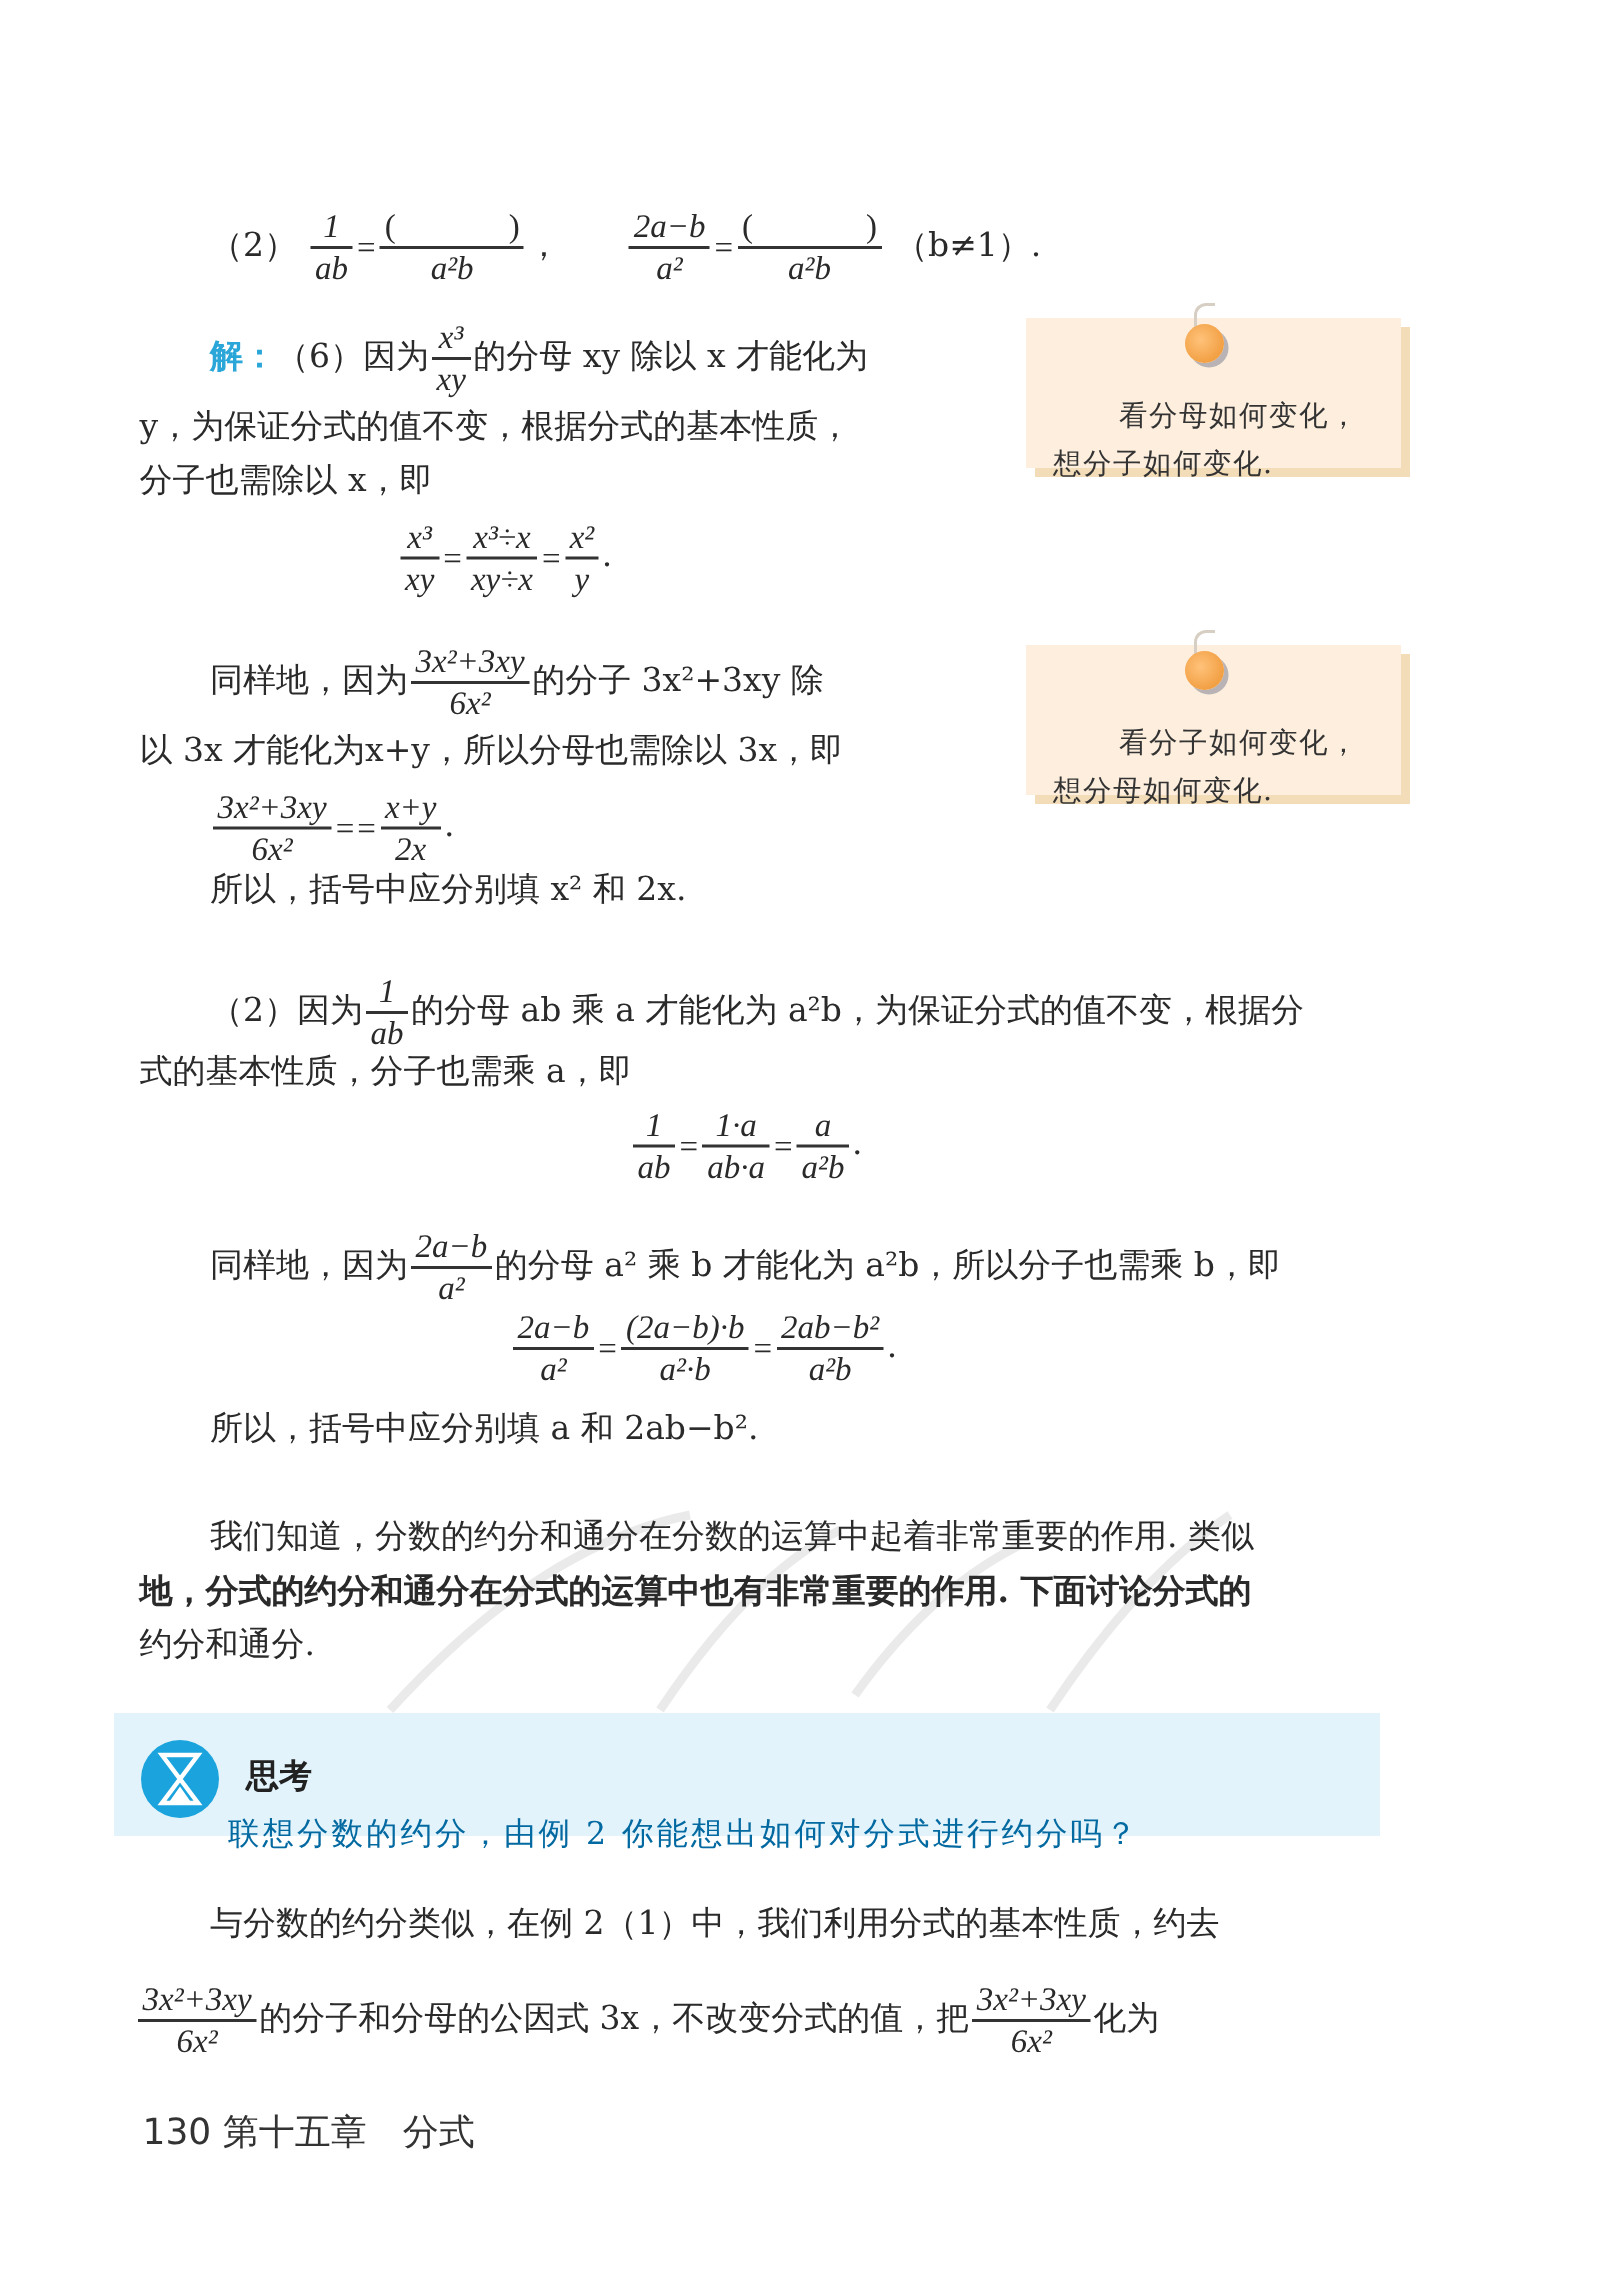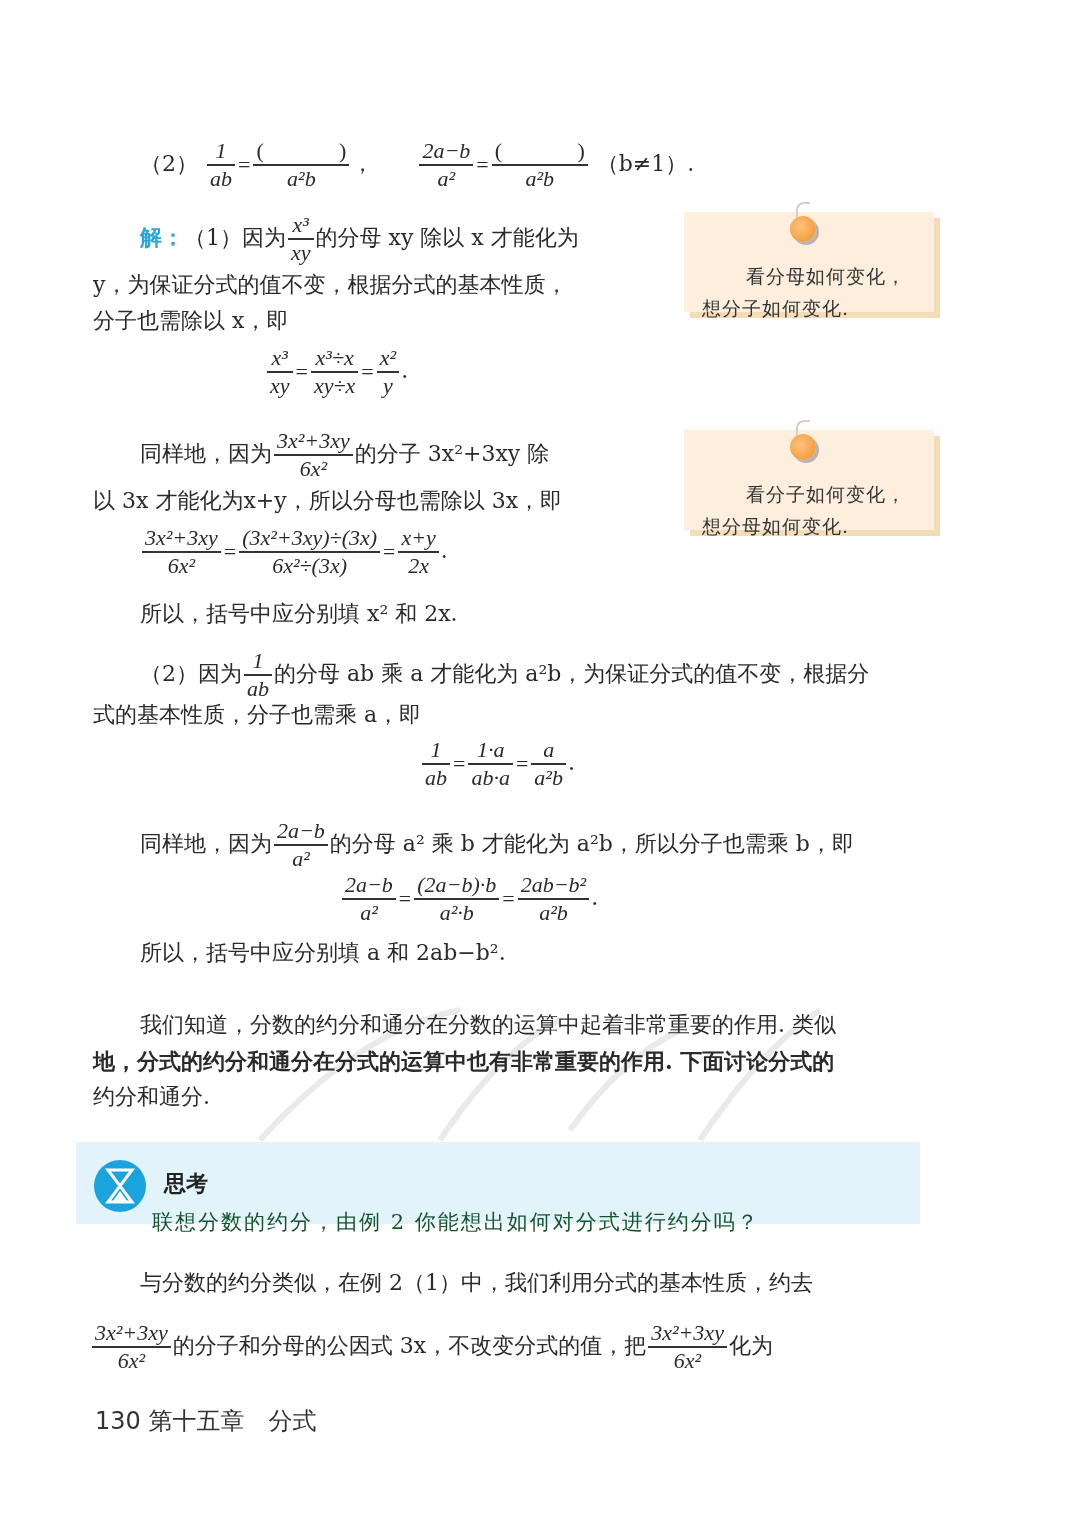--- a/index.html
+++ b/index.html
@@ -18,21 +18,21 @@
     position:absolute; width:250px; height:100px; background:#fdeedd;
     box-shadow: 6px 6px 0 #f3dcb8;
   }
   .note .pin { position:absolute; left:106px; top:4px; width:26px; height:26px; border-radius:50%;
     background: radial-gradient(circle at 40% 40%, #ffc27a, #f2a044 70%); box-shadow:3px 3px 0 #b9b3b6; }
   .note .string { position:absolute; left:112px; top:-10px; width:12px; height:18px; border-left:2px solid #d8cfc4; border-top:2px solid #d8cfc4; border-radius:8px 0 0 0; }
   .note .t { position:absolute; font-family:"DejaVu Serif", serif; font-size:19px; color:#333; white-space:nowrap; letter-spacing:1px; }
   .think { position:absolute; left:76px; top:1142px; width:844px; height:82px; background:#e2f3fb; }
   .think-icon { position:absolute; left:18px; top:18px; width:52px; height:52px; border-radius:50%; background:#1aa3dc; }
   .think-title { position:absolute; left:88px; top:27px; font-family:"DejaVu Sans", sans-serif; font-weight:bold; font-size:22px; color:#222; }
-  .think-text { position:absolute; left:76px; top:66px; font-size:21px; letter-spacing:2px; color:#14532d; white-space:nowrap; }
+  .think-text { position:absolute; left:76px; top:66px; font-size:21px; letter-spacing:2px; color:#0369a1; white-space:nowrap; }
   .footer { position:absolute; left:95px; top:1405px; font-family:"DejaVu Sans", sans-serif; font-size:24px; color:#333; }
   .watermark { position:absolute; left:240px; top:990px; width:600px; height:160px; opacity:0.08; }
 </style>
 </head>
 <body>
 
 <svg class="watermark" viewBox="0 0 600 160">
   <path d="M20 150 Q120 40 220 20 M200 150 Q260 60 320 30 M330 140 Q380 70 440 40 M460 150 Q520 60 580 20" stroke="#000" stroke-width="6" fill="none"></path>
 </svg>
 
@@ -60,21 +60,21 @@
         <span>(</span>
         <span>)</span>
       </span>
       <span class="bar"></span>
       <span class="den">a²b</span>
     </span>
   <span>（b≠1）.</span>
 </div>
 
 <div class="line" style="left:140px; top:212px;">
-  <span class="jie">解：</span><span>（1）因为</span><span class="frac">
+  <span class="jie">解：</span><span>（6）因为</span><span class="frac">
       <span class="num">x³</span>
       <span class="bar"></span>
       <span class="den">xy</span>
     </span><span>的分母 xy 除以 x 才能化为</span>
 </div>
 <div class="line" style="left:93px; top:270px;">y，为保证分式的值不变，根据分式的基本性质，</div>
 <div class="line" style="left:93px; top:306px;">分子也需除以 x，即</div>
 <div class="line" style="left:265px; top:345px;">
   <span class="frac">
       <span class="num">x³</span>
@@ -97,31 +97,27 @@
       <span class="bar"></span>
       <span class="den">6x²</span>
     </span><span>的分子 3x²+3xy 除</span>
 </div>
 <div class="line" style="left:93px; top:486px;">以 3x 才能化为x+y，所以分母也需除以 3x，即</div>
 <div class="line" style="left:140px; top:525px;">
   <span class="frac">
       <span class="num">3x²+3xy</span>
       <span class="bar"></span>
       <span class="den">6x²</span>
-    </span><span class="eq">=</span><span class="frac">
-      <span class="num">(3x²+3xy)÷(3x)</span>
-      <span class="bar"></span>
-      <span class="den">6x²÷(3x)</span>
-    </span><span class="eq">=</span><span class="frac">
+    </span><span class="eq">=</span><span class="eq">=</span><span class="frac">
       <span class="num">x+y</span>
       <span class="bar"></span>
       <span class="den">2x</span>
     </span>.
 </div>
-<div class="line" style="left:140px; top:599px;">所以，括号中应分别填 x² 和 2x.</div>
+<div class="line" style="left:140px; top:579px;">所以，括号中应分别填 x² 和 2x.</div>
 
 <div class="line" style="left:140px; top:648px;">
   <span>（2）因为</span><span class="frac">
       <span class="num">1</span>
       <span class="bar"></span>
       <span class="den">ab</span>
     </span><span>的分母 ab 乘 a 才能化为 a²b，为保证分式的值不变，根据分</span>
 </div>
 <div class="line" style="left:93px; top:700px;">式的基本性质，分子也需乘 a，即</div>
 <div class="line" style="left:420px; top:737px;">

